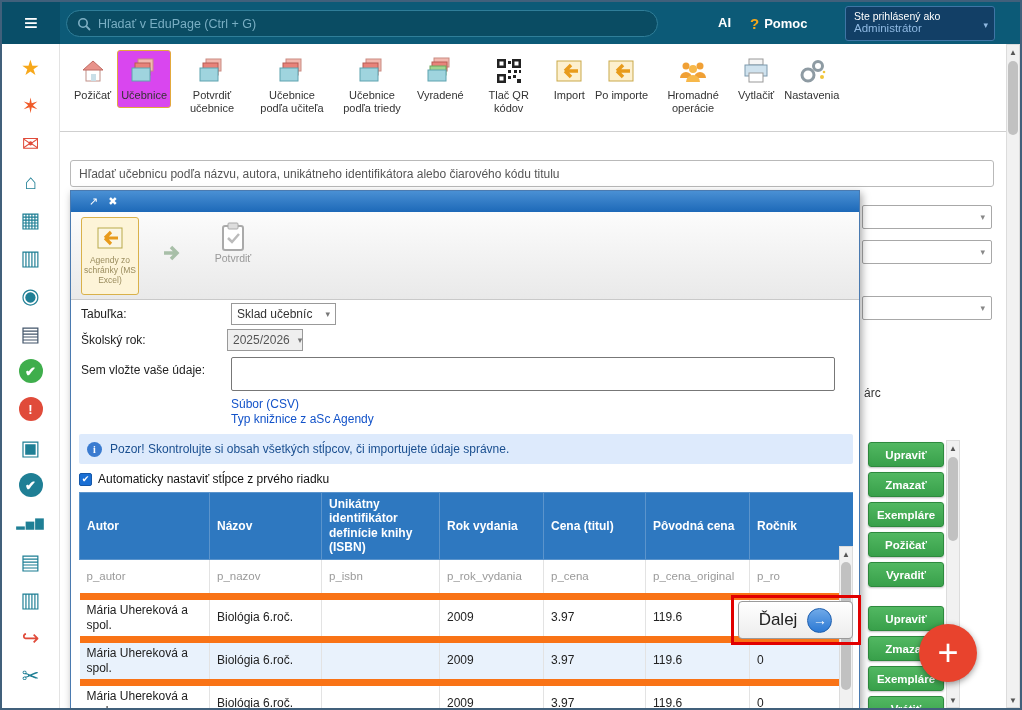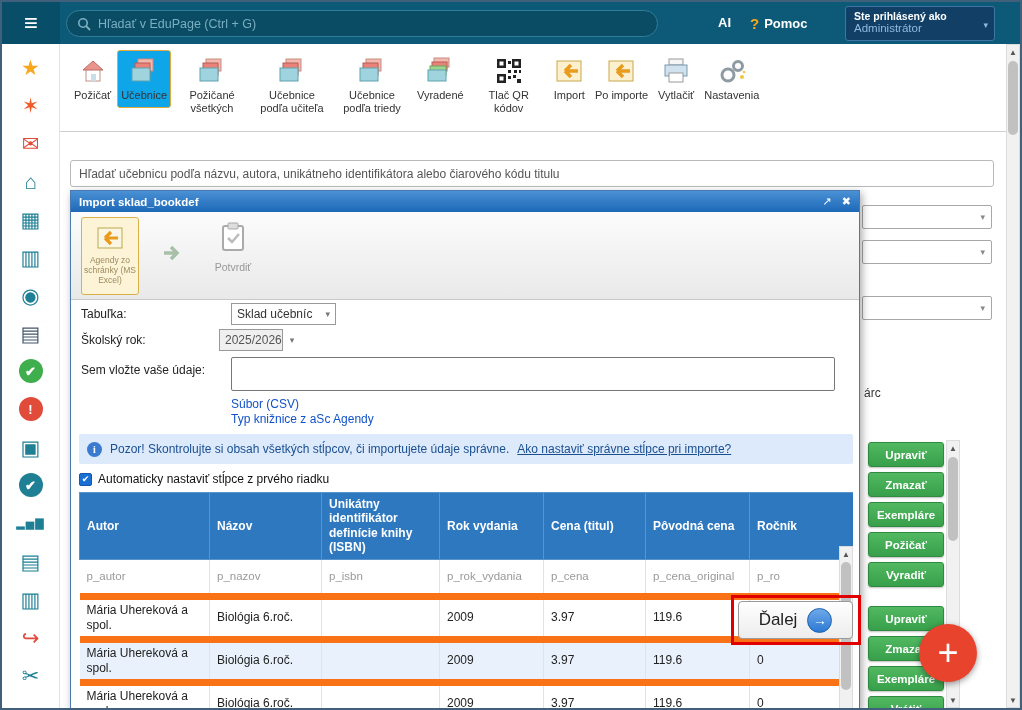--- a/index.html
+++ b/index.html
@@ -7,35 +7,35 @@
 #app{position:relative;width:1022px;height:710px;border:2px solid #41607b;background:#fff;overflow:hidden}
 
 
 #header{position:absolute;left:0;top:0;width:100%;height:42px;background:#0c5a77;z-index:5}
 #menu-btn{position:absolute;left:0;top:0;width:58px;height:42px;background:#094e68;color:#fff;font-size:24px;display:flex;align-items:center;justify-content:center;cursor:pointer}
 #global-search{position:absolute;left:64px;top:8px;width:592px;height:27px;background:#0a4c63;border:1px solid #2f7e99;border-radius:14px;display:flex;align-items:center;padding:0 10px;gap:7px;color:#79aec3;font-size:12.5px;cursor:text}
 #ai{position:absolute;left:716px;top:0;height:42px;line-height:42px;color:#fff;font-weight:bold;font-size:13px;cursor:pointer}
 #help{position:absolute;left:748px;top:0;height:42px;display:flex;align-items:center;gap:5px;font-weight:bold;font-size:13px;color:#fff;cursor:pointer}
 #help .q{color:#f5a81b;font-size:15px;font-weight:bold}
 #user-box{position:absolute;left:843px;top:4px;width:150px;height:35px;background:#123f66;border:1px solid #3f75a5;border-radius:3px;padding:3px 18px 3px 8px;color:#fff;cursor:pointer}
-#user-box .l1{font-size:10.5px;font-weight:bold}
+#user-box .l1{font-size:10.5px;font-weight:normal}
 #user-box .l2{font-size:11.5px;color:#8fb9e2}
 #user-box .caret{position:absolute;right:6px;top:13px;color:#8fb9e2;font-size:9px}
 
 
 #sidebar{position:absolute;left:0;top:42px;width:58px;height:664px;background:#fff;border-right:1px solid #e3e3e3;z-index:4;display:flex;flex-direction:column;align-items:center;padding-top:10px;gap:12px}
 .sb-item{width:30px;height:26px;display:flex;align-items:center;justify-content:center;cursor:pointer}
 .sb-item .g{font-size:21px;line-height:1}
 .sb-item .g.badge{width:24px;height:24px;border-radius:50%;display:flex;align-items:center;justify-content:center;font-size:13px;font-weight:bold}
 .sb-item .g.bars{font-size:11px;letter-spacing:1px}
 
 
 #toolbar{position:absolute;left:58px;top:42px;width:946px;height:88px;background:#fff;border-bottom:1px solid #cfcfcf;z-index:3;display:flex;align-items:flex-start;padding:6px 0 0 10px;gap:2px}
 .tb-item{display:flex;flex-direction:column;align-items:center;gap:3px;padding:5px 3px;border:1px solid transparent;border-radius:3px;cursor:pointer;max-width:78px;text-align:center}
-.tb-item.active{background:#0ea5e9;border-color:#e3a93c}
+.tb-item.active{background:#d946ef;border-color:#e3a93c}
 .tb-item .lbl{font-size:11px;color:#333;line-height:1.15}
 .tb-item svg{display:block}
 
 
 #main-search{position:absolute;left:68px;top:158px;width:924px;height:27px;border:1px solid #b9b9b9;border-radius:3px;padding:0 8px;display:flex;align-items:center;font-size:12px;color:#555;background:#fff;z-index:1;cursor:text}
 .mini-select{position:absolute;width:130px;height:24px;background:#fff;border:1px solid #a8a8a8;border-radius:2px;display:flex;align-items:center;justify-content:flex-end;padding:0 6px;color:#888;font-size:9px;cursor:pointer;z-index:1}
 #partial-text{position:absolute;left:862px;top:384px;font-size:12px;color:#333;z-index:1}
 #btn-col1{position:absolute;left:866px;top:440px;display:flex;flex-direction:column;gap:5px;z-index:1}
 #btn-col2{position:absolute;left:866px;top:604px;display:flex;flex-direction:column;gap:5px;z-index:1}
 .green-btn{width:76px;height:25px;background:linear-gradient(#52b862,#38a04a);border:1px solid #2e8a3e;border-radius:3px;color:#fff;font-weight:bold;font-size:11.5px;display:flex;align-items:center;justify-content:center;cursor:pointer;box-shadow:0 1px 2px rgba(0,0,0,.25)}
@@ -50,21 +50,21 @@
 
 
 #dialog{position:absolute;left:68px;top:188px;width:790px;height:520px;background:#fff;border:1px solid #4a7ab0;box-shadow:2px 3px 8px rgba(0,0,0,.35);z-index:10}
 #dlg-titlebar{height:21px;background:linear-gradient(#4a90d4,#1d69b8);display:flex;align-items:center;padding:0 8px;color:#fff}
 #dlg-title{font-size:11.5px;font-weight:bold;flex:1}
 .dlg-tb-icon{color:#fff;font-size:11px;margin-left:10px;cursor:pointer;line-height:1}
 #dlg-toolbar{height:88px;background:linear-gradient(#fcfcfc,#e9e9e9);border-bottom:1px solid #c9c9c9;position:relative}
 #imp-btn{position:absolute;left:10px;top:5px;width:58px;height:78px;background:#fdf4d8;border:1px solid #d9b14a;border-radius:3px;display:flex;flex-direction:column;align-items:center;padding-top:6px;gap:3px;cursor:pointer}
 #imp-btn .lbl{font-size:8.5px;color:#9a8c5e;text-align:center;line-height:1.2}
 #step-arrow{position:absolute;left:88px;top:28px}
-#confirm-btn{position:absolute;left:130px;top:10px;width:64px;display:flex;flex-direction:column;align-items:center;gap:9px;cursor:pointer}
+#confirm-btn{position:absolute;left:130px;top:10px;width:64px;display:flex;flex-direction:column;align-items:center;gap:0;cursor:pointer}
 #confirm-btn .lbl{font-size:10.5px;color:#999}
 .dlg-label{position:absolute;font-size:12px;color:#222}
 .dlg-select{position:absolute;height:22px;border:1px solid #999;background:#fff;display:flex;align-items:center;padding:0 5px;font-size:12px;color:#333;cursor:pointer}
 .dlg-select .caret{color:#777;font-size:9px;margin-left:auto;padding-left:8px}
 .dlg-select.dis{background:#efefef;color:#555}
 #paste-area{position:absolute;left:160px;top:166px;width:604px;height:34px;border:1px solid #777;border-radius:2px;background:#fff;resize:none;font-family:"Liberation Sans",sans-serif}
 .dlg-link{position:absolute;color:#1353c9;font-size:12px;cursor:pointer;text-decoration:none}
 #notice{position:absolute;left:8px;top:243px;width:774px;height:30px;background:#ddeafc;border-radius:2px;display:flex;align-items:center;gap:8px;padding:0 8px;font-size:12px;color:#1a4f90}
 #info-icon{width:15px;height:15px;border-radius:50%;background:#3a7bd0;color:#fff;font-weight:bold;font-size:10px;display:flex;align-items:center;justify-content:center;flex:none;font-family:"Liberation Serif",serif}
 #notice .nlink{color:#1a4f90;text-decoration:underline;cursor:pointer}
@@ -186,21 +186,21 @@
           <rect x="3" y="12" width="18" height="13" fill="#9fd4de" stroke="#5fa3b0"></rect>
         </svg>
       <span class="lbl">Učebnice</span>
     </div>
     <div class="tb-item">
       <svg width="30" height="30" viewBox="0 0 30 30">
           <rect x="9" y="3" width="15" height="12" fill="#f2b9b0" stroke="#c98b82"></rect>
           <rect x="6" y="7" width="15" height="12" fill="#e8837a" stroke="#b85c54"></rect>
           <rect x="3" y="12" width="18" height="13" fill="#9fd4de" stroke="#5fa3b0"></rect>
         </svg>
-      <span class="lbl">Požičané všetkých</span>
+      <span class="lbl">Potvrdiť učebnice</span>
     </div>
     <div class="tb-item">
       <svg width="30" height="30" viewBox="0 0 30 30">
           <rect x="9" y="3" width="15" height="12" fill="#f2b9b0" stroke="#c98b82"></rect>
           <rect x="6" y="7" width="15" height="12" fill="#e8837a" stroke="#b85c54"></rect>
           <rect x="3" y="12" width="18" height="13" fill="#9fd4de" stroke="#5fa3b0"></rect>
         </svg>
       <span class="lbl">Učebnice podľa učiteľa</span>
     </div>
     <div class="tb-item">
@@ -246,20 +246,31 @@
       <span class="lbl">Import</span>
     </div>
     <div class="tb-item">
       <svg width="30" height="30" viewBox="0 0 30 30">
           <rect x="3" y="5" width="24" height="20" fill="#fdf0cf" stroke="#c9a94a"></rect>
           <path d="M24 15 H11 M11 15 l6 -6 M11 15 l6 6" stroke="#e89b1c" stroke-width="3.5" fill="none"></path>
         </svg>
       <span class="lbl">Po importe</span>
     </div>
     <div class="tb-item">
+      <svg width="30" height="30" viewBox="0 0 30 30" fill="#f0a035">
+          <circle cx="8" cy="10" r="3.5"></circle>
+          <circle cx="22" cy="10" r="3.5"></circle>
+          <path d="M2 22 a6 6 0 0 1 12 0 z"></path>
+          <path d="M16 22 a6 6 0 0 1 12 0 z"></path>
+          <circle cx="15" cy="13" r="4" fill="#f7b84a"></circle>
+          <path d="M8 26 a7 7 0 0 1 14 0 z" fill="#f7b84a"></path>
+        </svg>
+      <span class="lbl">Hromadné operácie</span>
+    </div>
+    <div class="tb-item">
       <svg width="30" height="30" viewBox="0 0 30 30">
           <rect x="8" y="3" width="14" height="6" fill="#f5f5f5" stroke="#999"></rect>
           <rect x="4" y="9" width="22" height="11" fill="#cfe2ee" stroke="#7d99ad"></rect>
           <rect x="8" y="17" width="14" height="9" fill="#fff" stroke="#999"></rect>
         </svg>
       <span class="lbl">Vytlačiť</span>
     </div>
     <div class="tb-item">
       <svg width="30" height="30" viewBox="0 0 30 30">
           <circle cx="11" cy="19" r="6" fill="none" stroke="#8e9ba3" stroke-width="3"></circle>
@@ -301,21 +312,20 @@
   </div>
 
   <div id="panel-scroll" class="vscroll">
     <div class="arr">▲</div>
     <div class="thumb" style="top:16px;height:84px"></div>
     <div class="arr abot">▼</div>
   </div>
 
   <div id="dialog">
     <div id="dlg-titlebar">
-      <span id="dlg-title">Import sklad_bookdef</span>
       <span class="dlg-tb-icon">↗</span>
       <span class="dlg-tb-icon">✖</span>
     </div>
     <div id="dlg-toolbar">
       <div id="imp-btn">
         <svg width="30" height="28" viewBox="0 0 30 28">
             <rect x="3" y="4" width="24" height="20" fill="#fbf6e4" stroke="#b9a94a"></rect>
             <path d="M23 14 H10 M10 14 l6 -6 M10 14 l6 6" stroke="#e89b1c" stroke-width="3.2" fill="none"></path>
           </svg>
         <span class="lbl">Agendy zo schránky (MS Excel)</span>
@@ -332,33 +342,32 @@
         <span class="lbl">Potvrdiť</span>
       </div>
     </div>
 
     <span class="dlg-label" style="left:10px;top:116px">Tabuľka:</span>
     <div class="dlg-select" style="left:160px;top:112px;width:105px">
       <span>Sklad učebníc</span>
       <span class="caret">▾</span>
     </div>
     <span class="dlg-label" style="left:10px;top:142px">Školský rok:</span>
-    <div class="dlg-select dis" style="left:148px;top:138px;width:64px">
+    <div class="dlg-select dis" style="left:156px;top:138px;width:76px">
       <span>2025/2026</span>
       <span class="caret">▾</span>
     </div>
     <span class="dlg-label" style="left:10px;top:172px">Sem vložte vaše údaje:</span>
     <textarea id="paste-area" style=""></textarea>
     <a class="dlg-link" style="left:160px;top:206px">Súbor (CSV)</a>
     <a class="dlg-link" style="left:160px;top:221px">Typ knižnice z aSc Agendy</a>
 
     <div id="notice">
       <span id="info-icon">i</span>
       <span>Pozor! Skontrolujte si obsah všetkých stĺpcov, či importujete údaje správne.</span>
-      <a class="nlink">Ako nastaviť správne stĺpce pri importe?</a>
     </div>
 
     <div id="cb-row">
       <span id="cb">✔</span>
       <span class="cb-lbl">Automaticky nastaviť stĺpce z prvého riadku</span>
     </div>
 
     <div id="tbl-wrap">
       <table id="imp-table">
         <colgroup>

